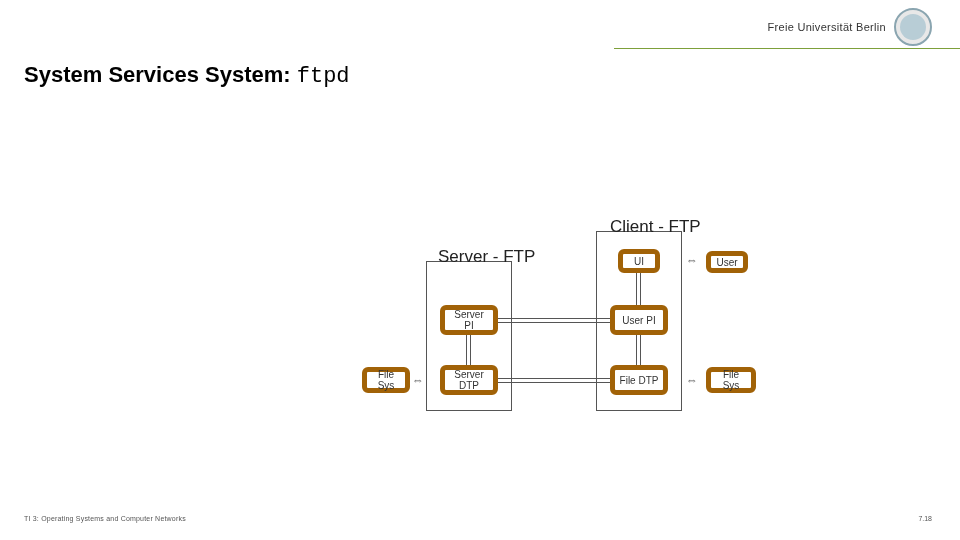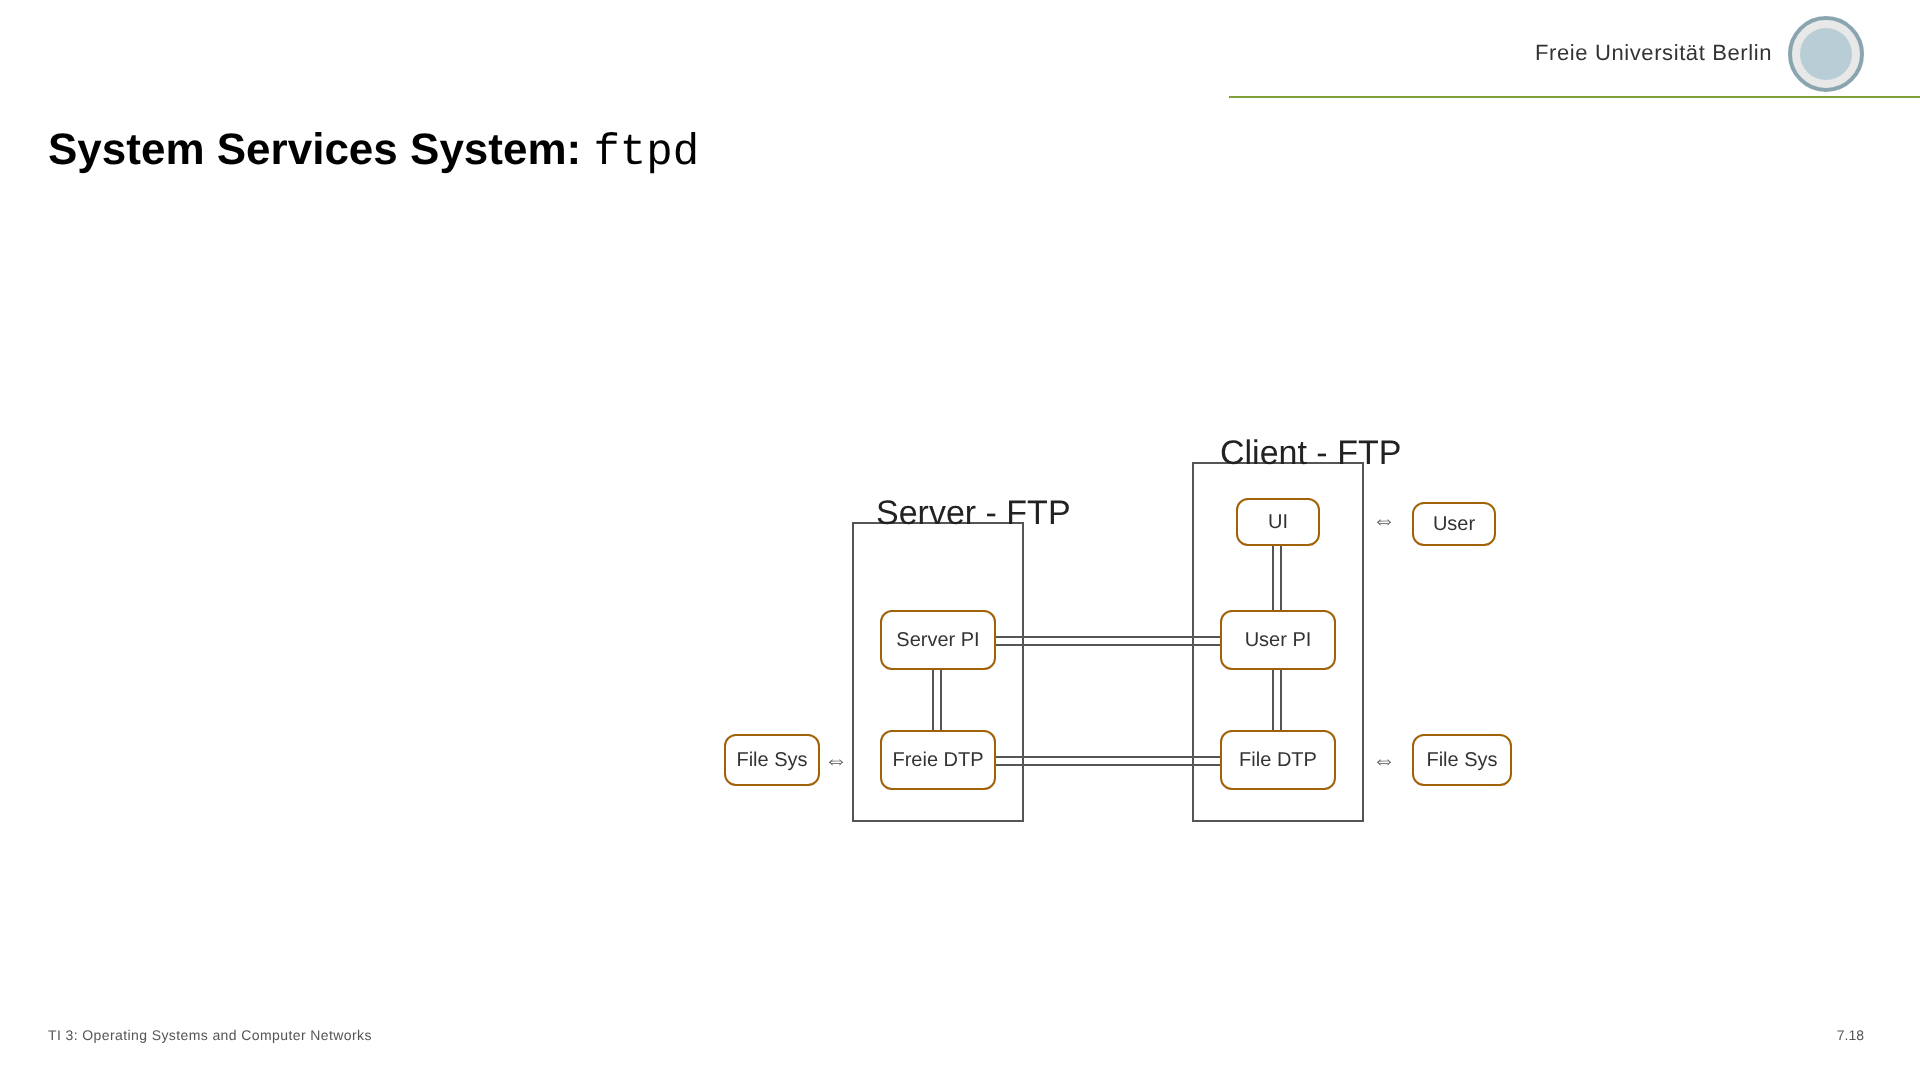--- a/index.html
+++ b/index.html
@@ -21,21 +21,21 @@
 
   .body { position: absolute; top: 100px; left: 24px; right: 24px; font-size: 18px; line-height: 1.35; }
   .body .line2 { margin-top: 2px; }
   .bullet { margin-top: 6px; padding-left: 12px; font-size: 17px; }
   .bullet::before { content: "- "; }
 
   
   .diagram { position: absolute; left: 370px; top: 215px; width: 470px; height: 240px; font-size: 10px; color: #333; }
   .dg-box { position: absolute; border: 1px solid #555; background: #fff; }
   .dg-label { position: absolute; font-size: 17px; color: #222; white-space: nowrap; }
-  .dg-node { position: absolute; border: 1px solid #a16207; background: #fff; border-radius: 6px; display: flex; align-items: center; justify-content: center; font-size: 10px; text-align: center; padding: 2px 4px; }
+  .dg-node { position: absolute; border: 5px solid #a16207; background: #fff; border-radius: 6px; display: flex; align-items: center; justify-content: center; font-size: 10px; text-align: center; padding: 2px 4px; }
   .dg-conn { position: absolute; background: #555; }
   .dg-arrowbox { position: absolute; font-size: 12px; color: #555; }
 
   .footer-left { position: absolute; bottom: 18px; left: 24px; font-size: 7px; color: #555; letter-spacing: 0.2px; }
   .footer-right { position: absolute; bottom: 18px; right: 28px; font-size: 7px; color: #555; }
 </style>
 </head>
 <body>
 
 <div class="slide">
@@ -55,21 +55,21 @@
 
   <div class="diagram">
 
     <div class="dg-box" style="left:56px; top:46px; width:86px; height:150px;"></div>
     <div class="dg-label" style="left:68px; top:32px;">Server - FTP</div>
 
     <div class="dg-box" style="left:226px; top:16px; width:86px; height:180px;"></div>
     <div class="dg-label" style="left:240px; top:2px;">Client - FTP</div>
 
     <div class="dg-node" style="left:70px; top:90px; width:58px; height:30px;">Server PI</div>
-    <div class="dg-node" style="left:70px; top:150px; width:58px; height:30px;">Freie DTP</div>
+    <div class="dg-node" style="left:70px; top:150px; width:58px; height:30px;">Server DTP</div>
 
     <div class="dg-node" style="left:248px; top:34px; width:42px; height:24px;">UI</div>
     <div class="dg-node" style="left:240px; top:90px; width:58px; height:30px;">User PI</div>
     <div class="dg-node" style="left:240px; top:150px; width:58px; height:30px;">File DTP</div>
 
     <div class="dg-node" style="left:-8px; top:152px; width:48px; height:26px;">File Sys</div>
     <div class="dg-node" style="left:336px; top:36px; width:42px; height:22px;text-align:center;">User</div>
     <div class="dg-node" style="left:336px; top:152px; width:50px; height:26px;">File Sys</div>
 
     <div class="dg-conn" style="left:128px; top:103px; width:112px; height:1px;"></div>

